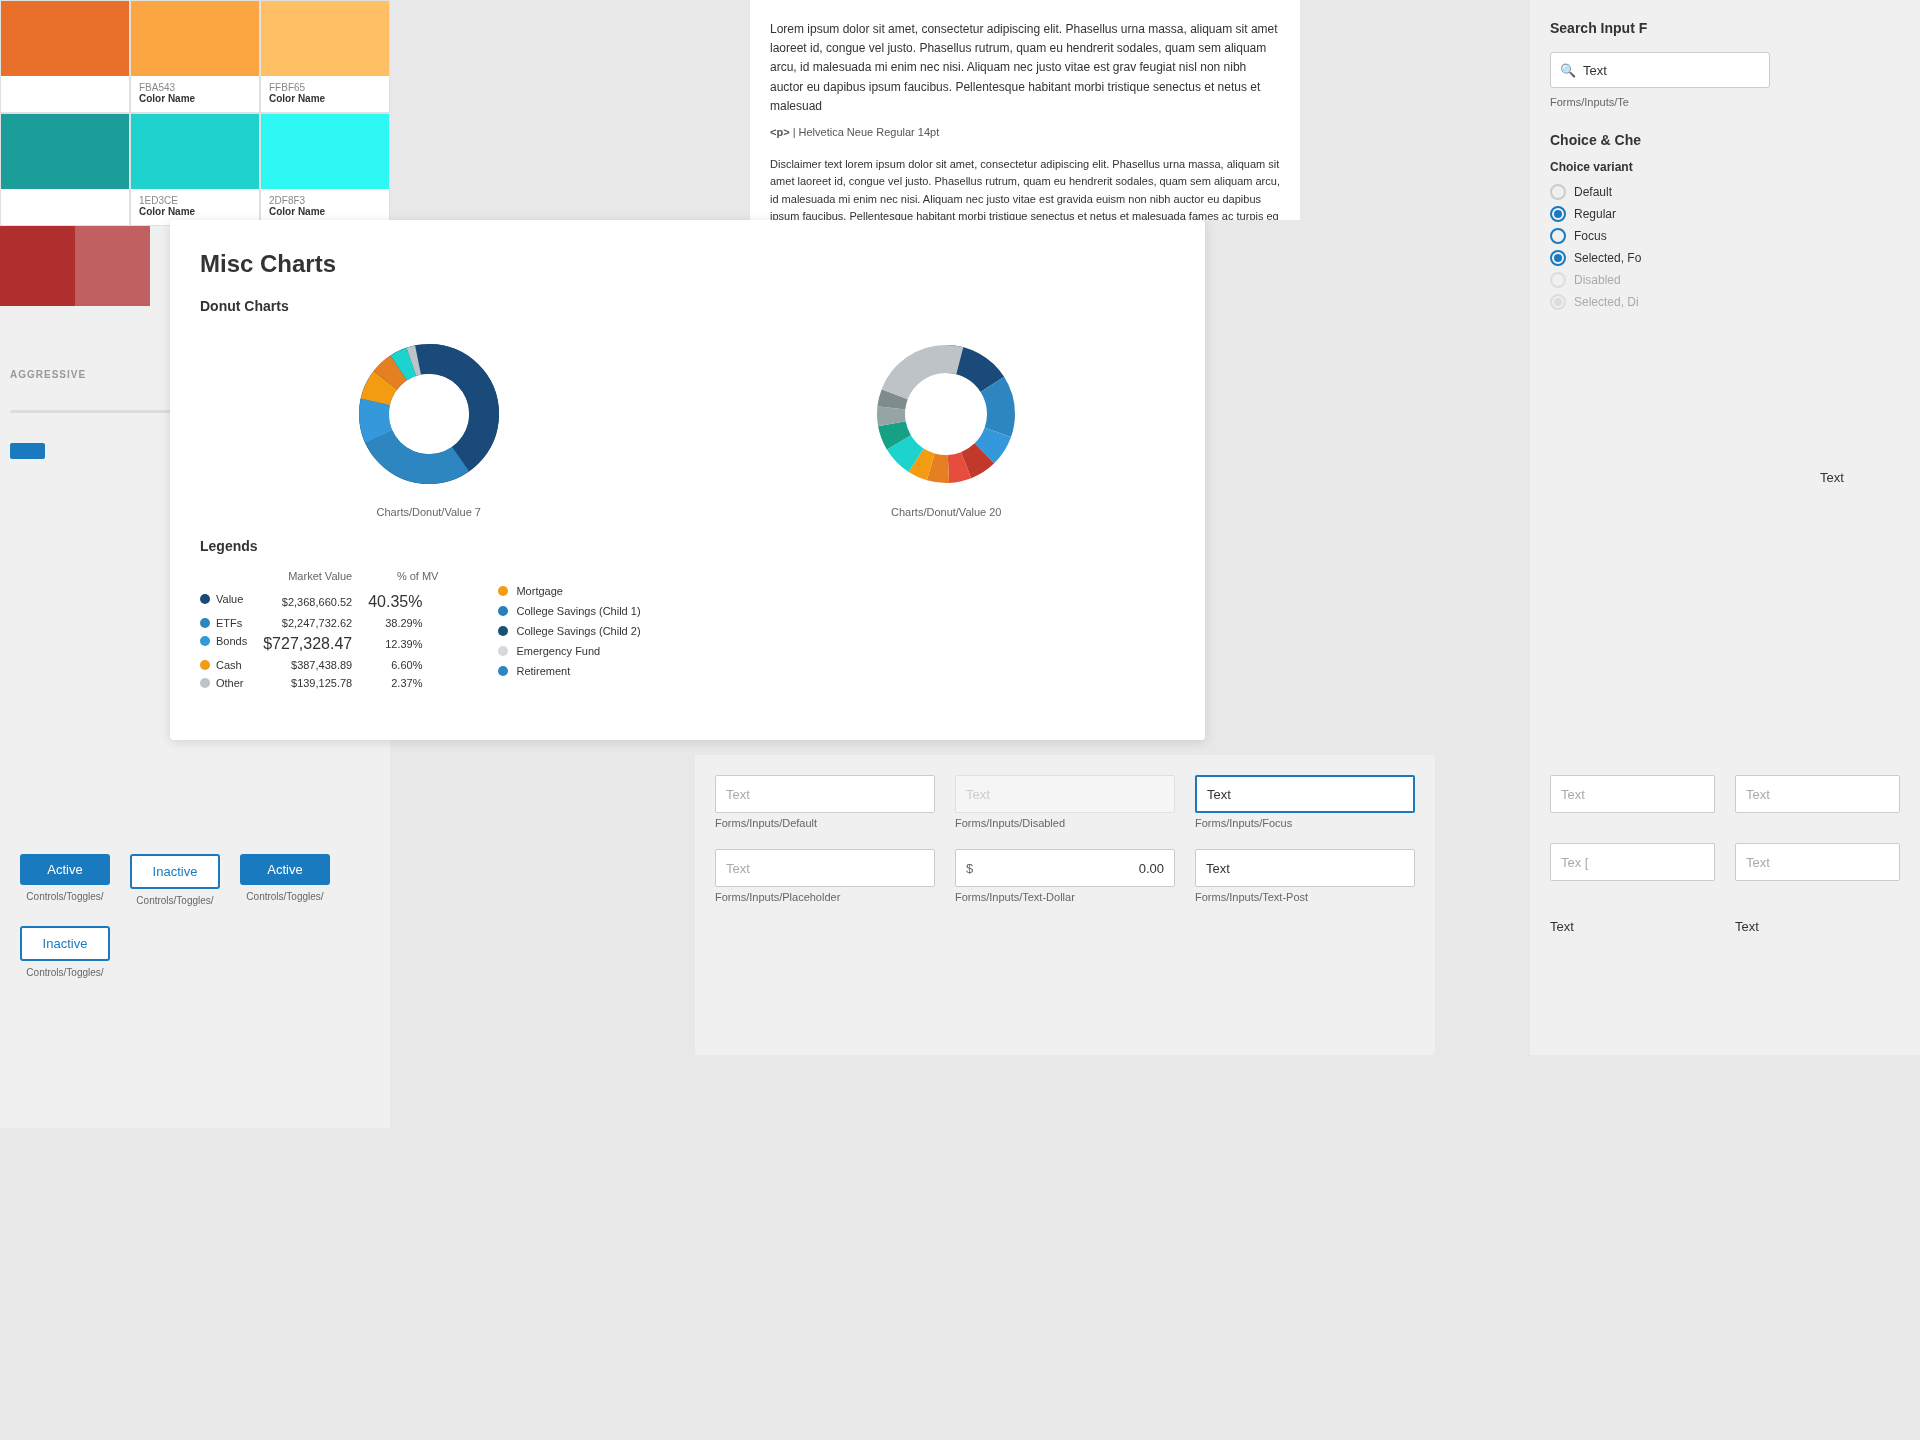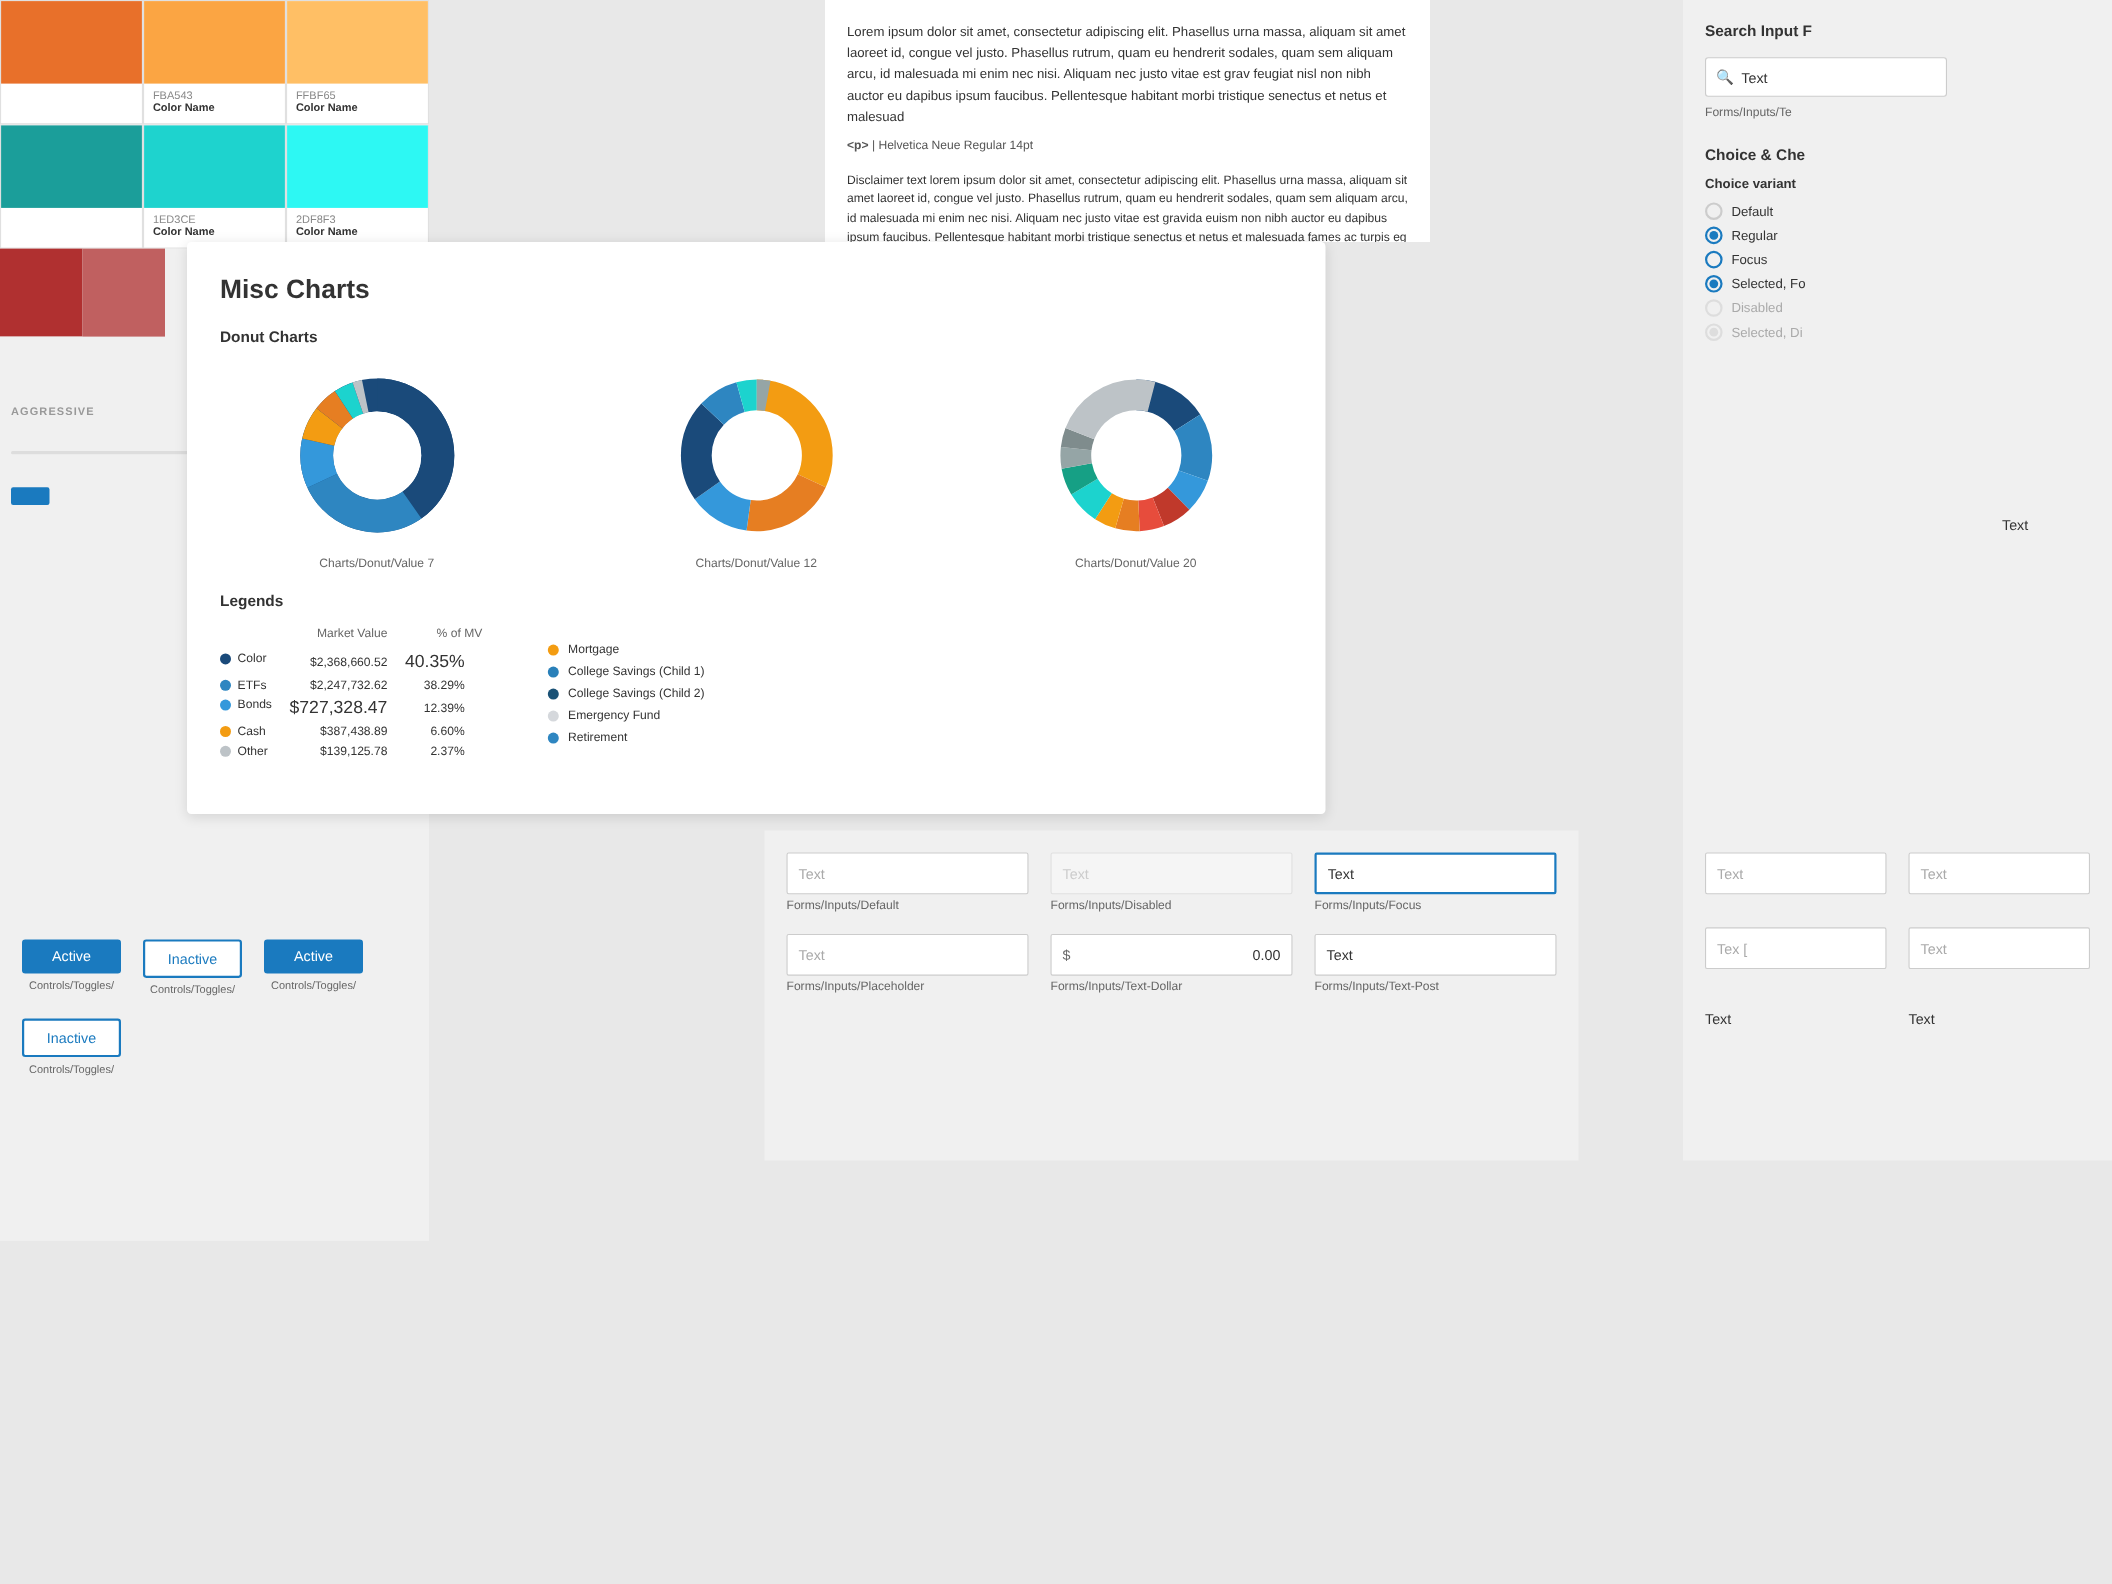--- a/index.html
+++ b/index.html
@@ -325,33 +325,20 @@
         <circle cx="80" cy="80" r="55" fill="none" stroke="#3498db" stroke-width="30" stroke-dasharray="36 308" stroke-dashoffset="-235" transform="rotate(-90 80 80)"></circle>
         <circle cx="80" cy="80" r="55" fill="none" stroke="#f39c12" stroke-width="30" stroke-dasharray="24 320" stroke-dashoffset="-271" transform="rotate(-90 80 80)"></circle>
         <circle cx="80" cy="80" r="55" fill="none" stroke="#e67e22" stroke-width="30" stroke-dasharray="18 326" stroke-dashoffset="-295" transform="rotate(-90 80 80)"></circle>
         <circle cx="80" cy="80" r="55" fill="none" stroke="#1cd3ce" stroke-width="30" stroke-dasharray="14 330" stroke-dashoffset="-313" transform="rotate(-90 80 80)"></circle>
         <circle cx="80" cy="80" r="55" fill="none" stroke="#bdc3c7" stroke-width="30" stroke-dasharray="7 337" stroke-dashoffset="-327" transform="rotate(-90 80 80)"></circle>
         <circle cx="80" cy="80" r="40" fill="white"></circle>
       </svg>
       <span class="donut-label">Charts/Donut/Value 7</span>
     </div>
 
-    <div class="donut-chart-item">
-      <svg class="donut-svg" viewBox="0 0 160 160">
-        <circle cx="80" cy="80" r="55" fill="none" stroke="#f39c12" stroke-width="28" stroke-dasharray="110 235" stroke-dashoffset="0" transform="rotate(-90 80 80)"></circle>
-        <circle cx="80" cy="80" r="55" fill="none" stroke="#e67e22" stroke-width="28" stroke-dasharray="70 275" stroke-dashoffset="-110" transform="rotate(-90 80 80)"></circle>
-        <circle cx="80" cy="80" r="55" fill="none" stroke="#3498db" stroke-width="28" stroke-dasharray="45 300" stroke-dashoffset="-180" transform="rotate(-90 80 80)"></circle>
-        <circle cx="80" cy="80" r="55" fill="none" stroke="#1a4a7a" stroke-width="28" stroke-dasharray="75 270" stroke-dashoffset="-225" transform="rotate(-90 80 80)"></circle>
-        <circle cx="80" cy="80" r="55" fill="none" stroke="#2e86c1" stroke-width="28" stroke-dasharray="30 315" stroke-dashoffset="-300" transform="rotate(-90 80 80)"></circle>
-        <circle cx="80" cy="80" r="55" fill="none" stroke="#1cd3ce" stroke-width="28" stroke-dasharray="15 330" stroke-dashoffset="-330" transform="rotate(-90 80 80)"></circle>
-        <circle cx="80" cy="80" r="55" fill="none" stroke="#95a5a6" stroke-width="28" stroke-dasharray="10 335" stroke-dashoffset="-345" transform="rotate(-90 80 80)"></circle>
-        <circle cx="80" cy="80" r="40" fill="white"></circle>
-      </svg>
-      <span class="donut-label">Charts/Donut/Value 12</span>
-    </div>
 
     <div class="donut-chart-item">
       <svg class="donut-svg" viewBox="0 0 160 160">
         <circle cx="80" cy="80" r="55" fill="none" stroke="#1a4a7a" stroke-width="28" stroke-dasharray="55 290" stroke-dashoffset="0" transform="rotate(-90 80 80)"></circle>
         <circle cx="80" cy="80" r="55" fill="none" stroke="#2e86c1" stroke-width="28" stroke-dasharray="50 295" stroke-dashoffset="-55" transform="rotate(-90 80 80)"></circle>
         <circle cx="80" cy="80" r="55" fill="none" stroke="#3498db" stroke-width="28" stroke-dasharray="25 320" stroke-dashoffset="-105" transform="rotate(-90 80 80)"></circle>
         <circle cx="80" cy="80" r="55" fill="none" stroke="#c0392b" stroke-width="28" stroke-dasharray="22 323" stroke-dashoffset="-130" transform="rotate(-90 80 80)"></circle>
         <circle cx="80" cy="80" r="55" fill="none" stroke="#e74c3c" stroke-width="28" stroke-dasharray="18 327" stroke-dashoffset="-152" transform="rotate(-90 80 80)"></circle>
         <circle cx="80" cy="80" r="55" fill="none" stroke="#e67e22" stroke-width="28" stroke-dasharray="18 327" stroke-dashoffset="-170" transform="rotate(-90 80 80)"></circle>
         <circle cx="80" cy="80" r="55" fill="none" stroke="#f39c12" stroke-width="28" stroke-dasharray="16 329" stroke-dashoffset="-188" transform="rotate(-90 80 80)"></circle>
@@ -377,21 +364,21 @@
               <th style="text-align:left; padding-left:20px; padding-bottom:8px; font-size:11px; color:#666; font-weight:400;"></th>
               <th style="text-align:right; padding:0 16px 8px 0; font-size:11px; color:#666; font-weight:400;">Market Value</th>
               <th style="text-align:right; padding:0 0 8px 0; font-size:11px; color:#666; font-weight:400;">% of MV</th>
             </tr>
           </thead>
           <tbody>
             <tr>
               <td style="text-align:left; padding: 3px 16px 3px 0; font-size:11px;">
                 <span style="display:inline-flex; align-items:center; gap:6px;">
                   <span class="legend-dot" style="background:#1a4a7a;"></span>
-                  <span>Color</span>
+                  <span>Value</span>
                 </span>
               </td>
               <td style="text-align:right; padding:3px 16px 3px 0; font-size:11px;">$2,368,660.52</td>
               <td style="text-align:right; font-size:16px;">40.35%</td>
             </tr>
             <tr>
               <td style="padding: 3px 16px 3px 0; font-size:11px;">
                 <span style="display:inline-flex; align-items:center; gap:6px;">
                   <span class="legend-dot" style="background:#2e86c1;"></span>
                   <span>ETFs</span>

